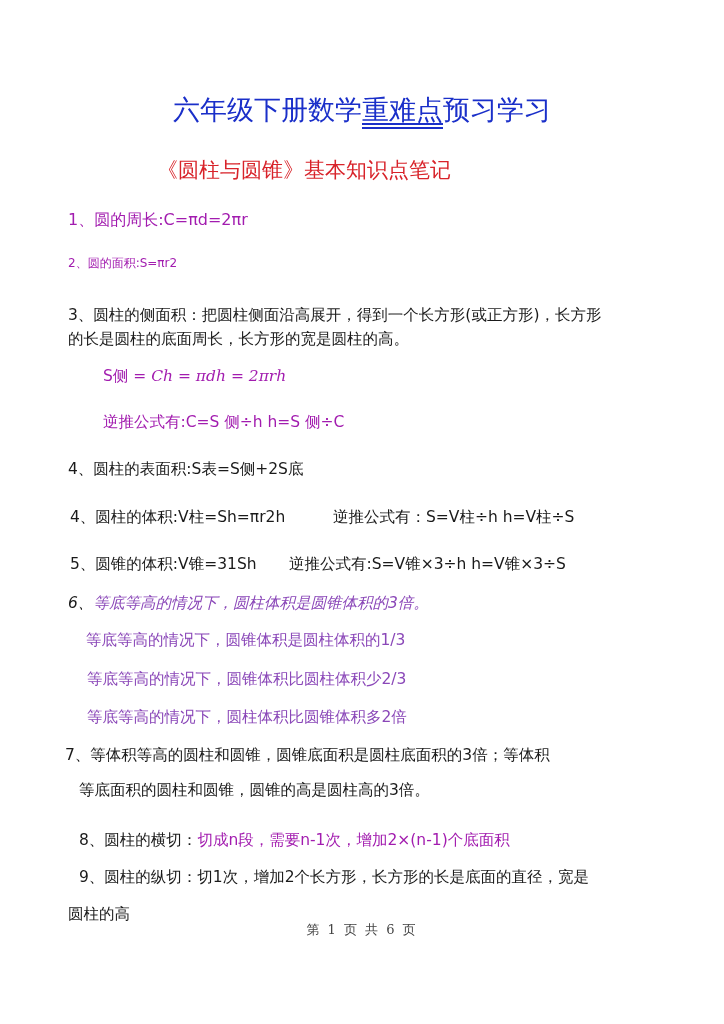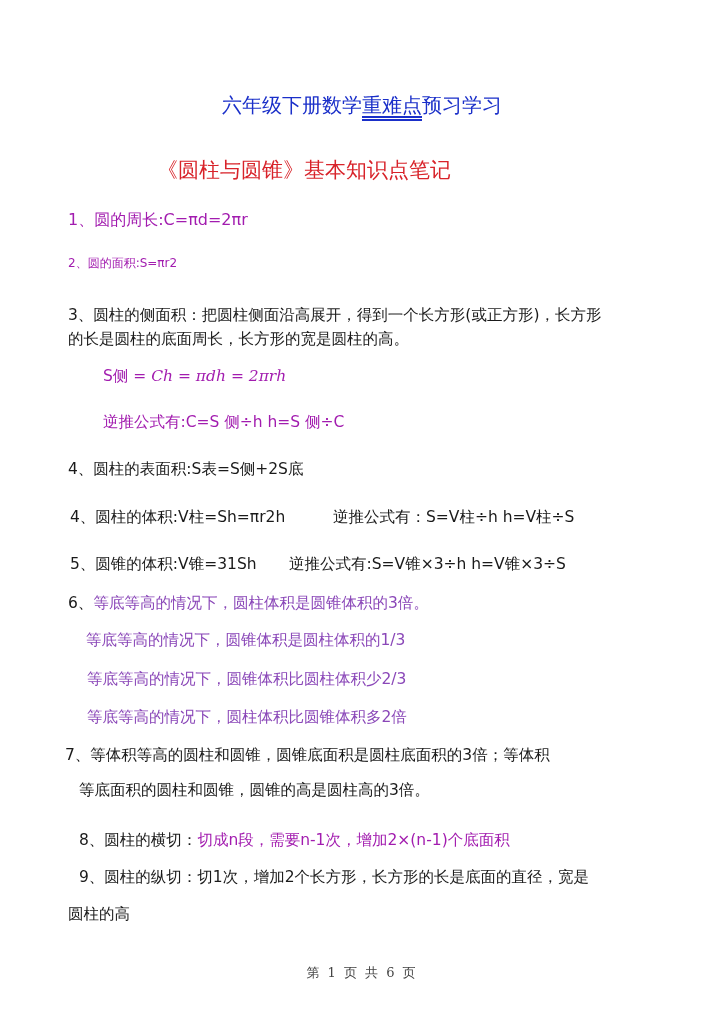--- a/index.html
+++ b/index.html
@@ -1,27 +1,27 @@
 <!DOCTYPE html>
 <html><head>
 <meta charset="utf-8">
 <style>
   html, body { margin: 0; padding: 0; background: #ffffff; }
   body { width: 724px; height: 1024px; position: relative; overflow: hidden;
          font-family: "DejaVu Sans", "Liberation Sans", sans-serif; color: #1a1a1a; }
   .abs { position: absolute; white-space: nowrap; }
-  .title { left: 0; width: 724px; top: 92px; text-align: center; font-size: 20px; color: #1a2fc9; letter-spacing: 0px; }
+  .title { left: 0; width: 724px; top: 92px; text-align: center; font-size: 27px; color: #1a2fc9; letter-spacing: 0px; }
   .title .dbl { text-decoration: underline; text-decoration-style: double; text-decoration-color: #1a2fc9; text-underline-offset: 4px; }
   .subtitle { left: 0; width: 608px; top: 156px; text-align: center; font-size: 21px; color: #d8232a; }
   .line { font-size: 15.5px; }
   .red { color: #a21caf; }
   .purple { color: #8a47b8; }
   .black { color: #1a1a1a; }
   .formula { font-family: "DejaVu Serif", "Liberation Serif", serif; font-style: italic; }
-  .footer { left: 0; width: 724px; top: 964px; text-align: center; font-size: 13px; color: #444;
+  .footer { left: 0; width: 724px; top: 921px; text-align: center; font-size: 13px; color: #444;
             font-family: "DejaVu Serif", "Liberation Serif", serif; letter-spacing: 2px; }
 </style>
 </head>
 <body>
 
 <div class="abs title"><span>六年级下册数学</span><span class="dbl">重难点</span><span>预习学习</span></div>
 
 <div class="abs subtitle">《圆柱与圆锥》基本知识点笔记</div>
 
 <div class="abs line red" style="left:68px; top:210px; font-size:16px;">1、圆的周长:C=πd=2πr</div>
@@ -34,21 +34,21 @@
 <div class="abs line red" style="left:103px; top:412px;">逆推公式有:C=S   侧÷h          h=S    侧÷C</div>
 
 <div class="abs line black" style="left:68px; top:459px;">4、圆柱的表面积:S表=S侧+2S底</div>
 
 <div class="abs line black" style="left:70px; top:507px;">4、圆柱的体积:V柱=Sh=πr2h</div>
 <div class="abs line black" style="left:333px; top:507px;">逆推公式有：S=V柱÷h    h=V柱÷S</div>
 
 <div class="abs line black" style="left:70px; top:554px;">5、圆锥的体积:V锥=31Sh</div>
 <div class="abs line black" style="left:289px; top:554px;">逆推公式有:S=V锥×3÷h       h=V锥×3÷S</div>
 
-<div class="abs line" style="left:68px; top:593px;"><span class="black">6、</span><span class="purple">等底等高的情况下，圆柱体积是圆锥体积的3倍。</span></div>
+<div class="abs line" style="left:68px; top:593px;font-style:italic;"><span class="black">6、</span><span class="purple">等底等高的情况下，圆柱体积是圆锥体积的3倍。</span></div>
 <div class="abs line purple" style="left:86px; top:630px;">等底等高的情况下，圆锥体积是圆柱体积的1/3</div>
 <div class="abs line purple" style="left:87px; top:669px;">等底等高的情况下，圆锥体积比圆柱体积少2/3</div>
 <div class="abs line purple" style="left:87px; top:707px;">等底等高的情况下，圆柱体积比圆锥体积多2倍</div>
 
 <div class="abs line black" style="left:65px; top:745px;">7、等体积等高的圆柱和圆锥，圆锥底面积是圆柱底面积的3倍；等体积</div>
 <div class="abs line black" style="left:79px; top:780px;">等底面积的圆柱和圆锥，圆锥的高是圆柱高的3倍。</div>
 
 <div class="abs line" style="left:79px; top:830px;"><span class="black">8、圆柱的横切：</span><span class="red">切成n段，需要n-1次，增加2×(n-1)个底面积</span></div>
 
 <div class="abs line black" style="left:79px; top:867px;">9、圆柱的纵切：切1次，增加2个长方形，长方形的长是底面的直径，宽是</div>

